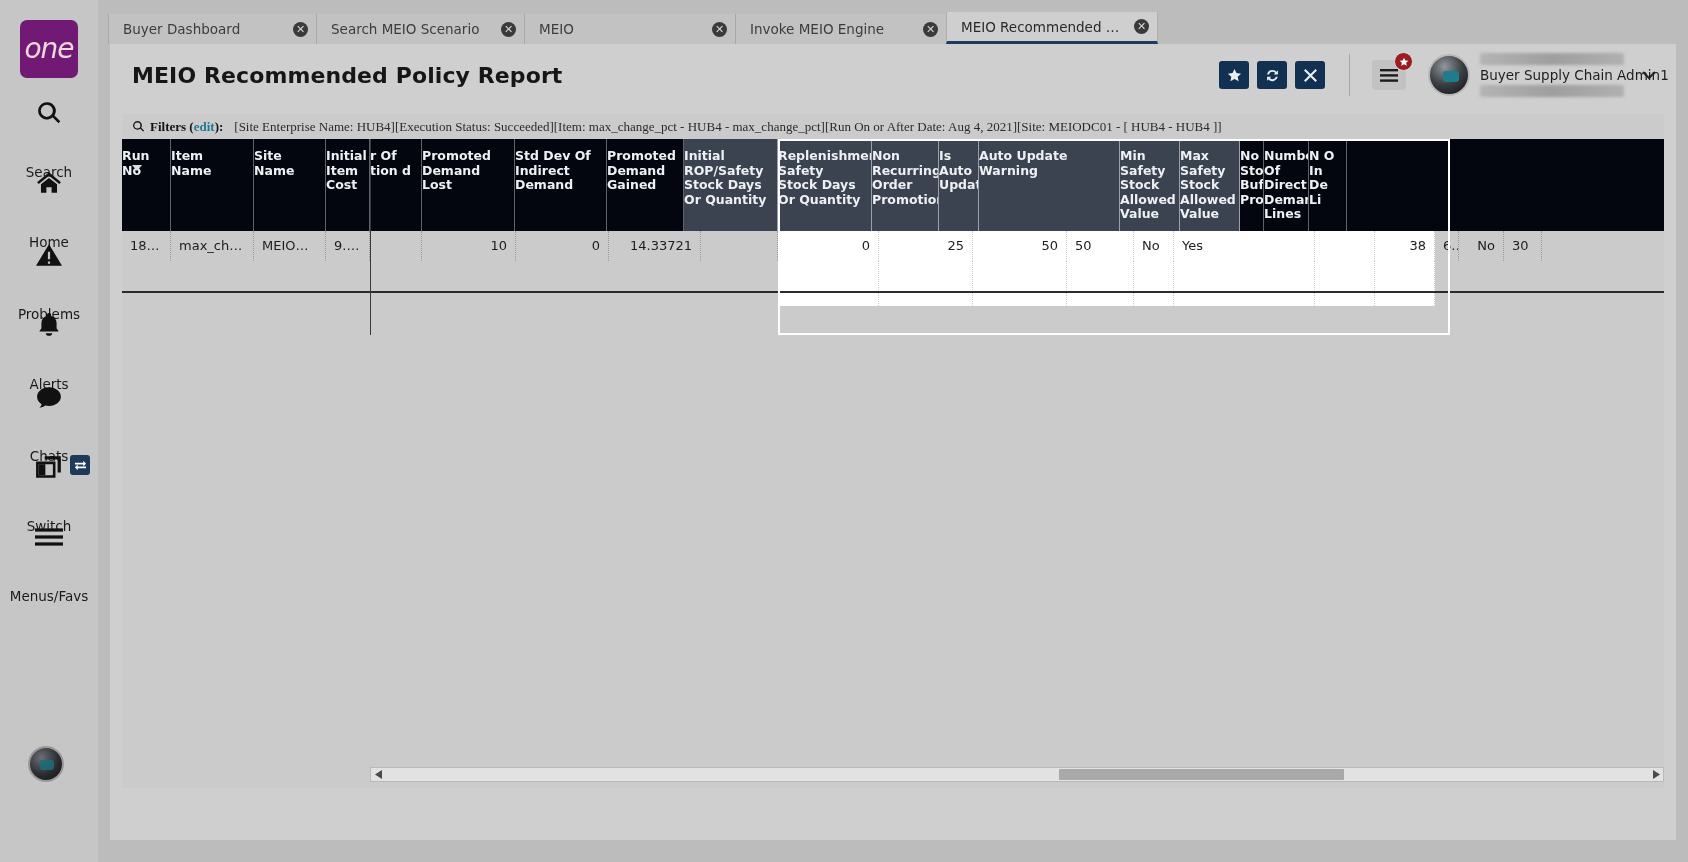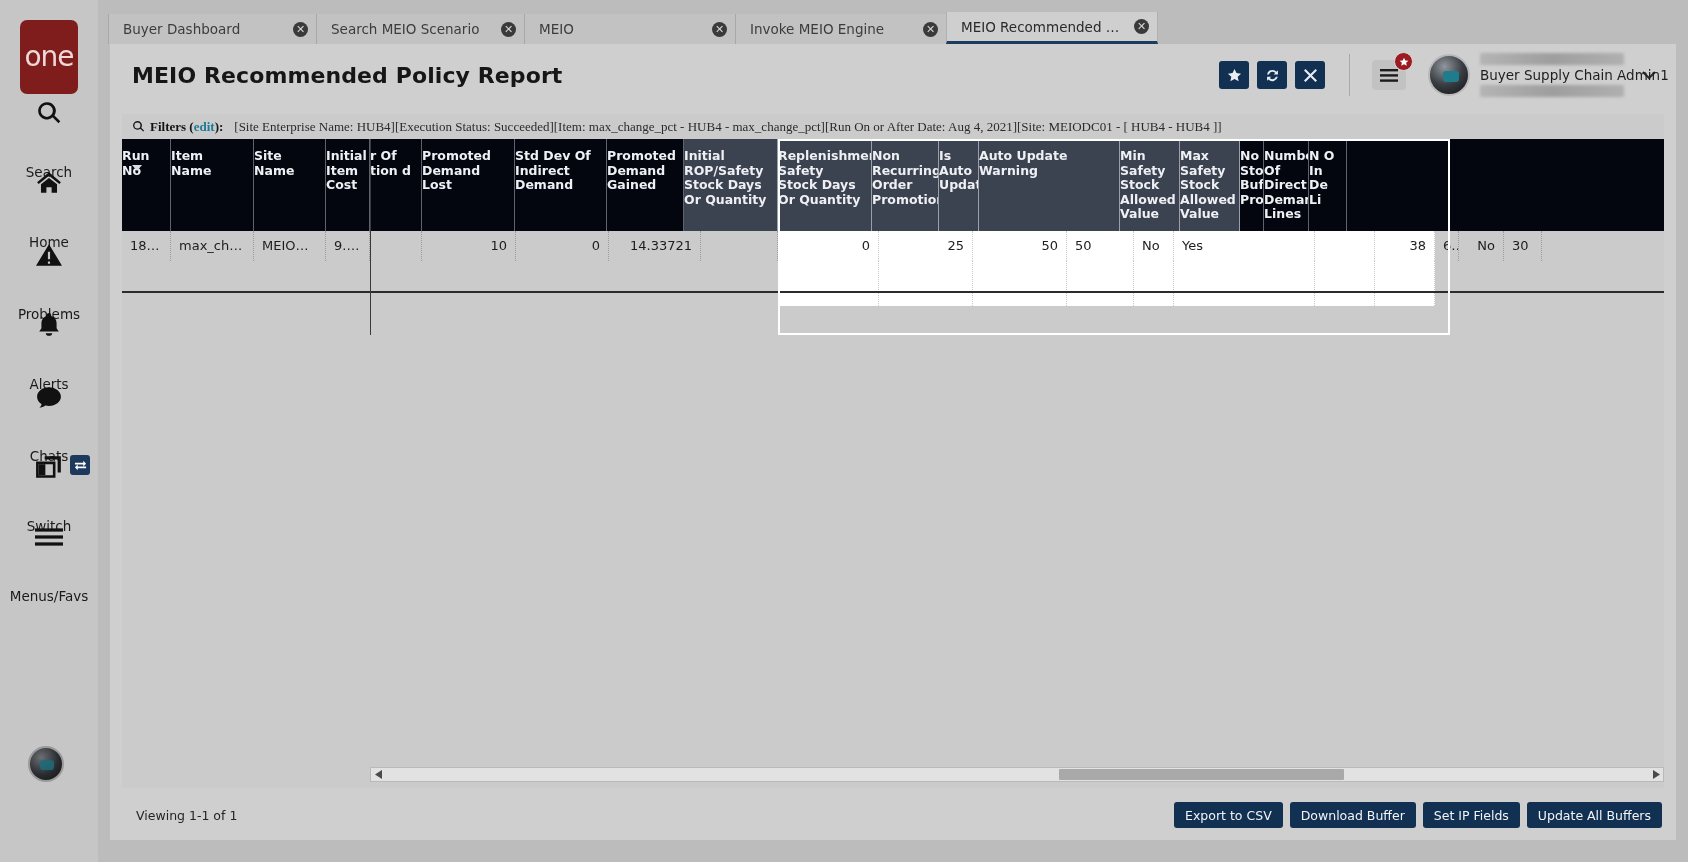--- a/index.html
+++ b/index.html
@@ -9,23 +9,23 @@
     background: #c8c8c8;
     overflow: hidden;
   }
 
   
   #left-rail {
     position: absolute; left: 0; top: 0; width: 98px; height: 862px;
     background: #c6c6c6;
   }
   #brand-logo {
-    position: absolute; left: 20px; top: 20px; width: 58px; height: 74px;
-    background: #7f1d1d; border-radius: 7px;
-    display: flex; align-items: center; justify-content: center;
+    position: absolute; left: 20px; top: 20px; width: 58px; height: 58px;
+    background: #701a75; border-radius: 7px;
+    display: flex; align-items: center; justify-content: center; font-style: italic;
   }
   #brand-logo .one-text {
     color: #f0d8d8; font-size: 28px; line-height: 28px;
     font-family: "DejaVu Sans", sans-serif; letter-spacing: -1px;
     font-weight: 400;
   }
   .rail-item {
     position: absolute; left: 0; width: 98px;
     display: flex; flex-direction: column; align-items: center;
     cursor: pointer;
@@ -516,24 +516,15 @@
           <div class="arrow">
             <svg width="8" height="9" viewBox="0 0 8 9">
                 <path d="M1 0l7 4.5L1 9z"></path>
               </svg>
           </div>
           <div id="hscroll-thumb"></div>
         </div>
       </div>
     </div>
 
-    <div id="footer">
-      <div id="viewing-text">Viewing 1-1 of 1</div>
-      <div id="footer-actions">
-        <div class="ftr-btn">Export to CSV</div>
-        <div class="ftr-btn">Download Buffer</div>
-        <div class="ftr-btn">Set IP Fields</div>
-        <div class="ftr-btn">Update All Buffers</div>
-      </div>
-    </div>
 
   </div>
 </div>
 
 </body></html>

